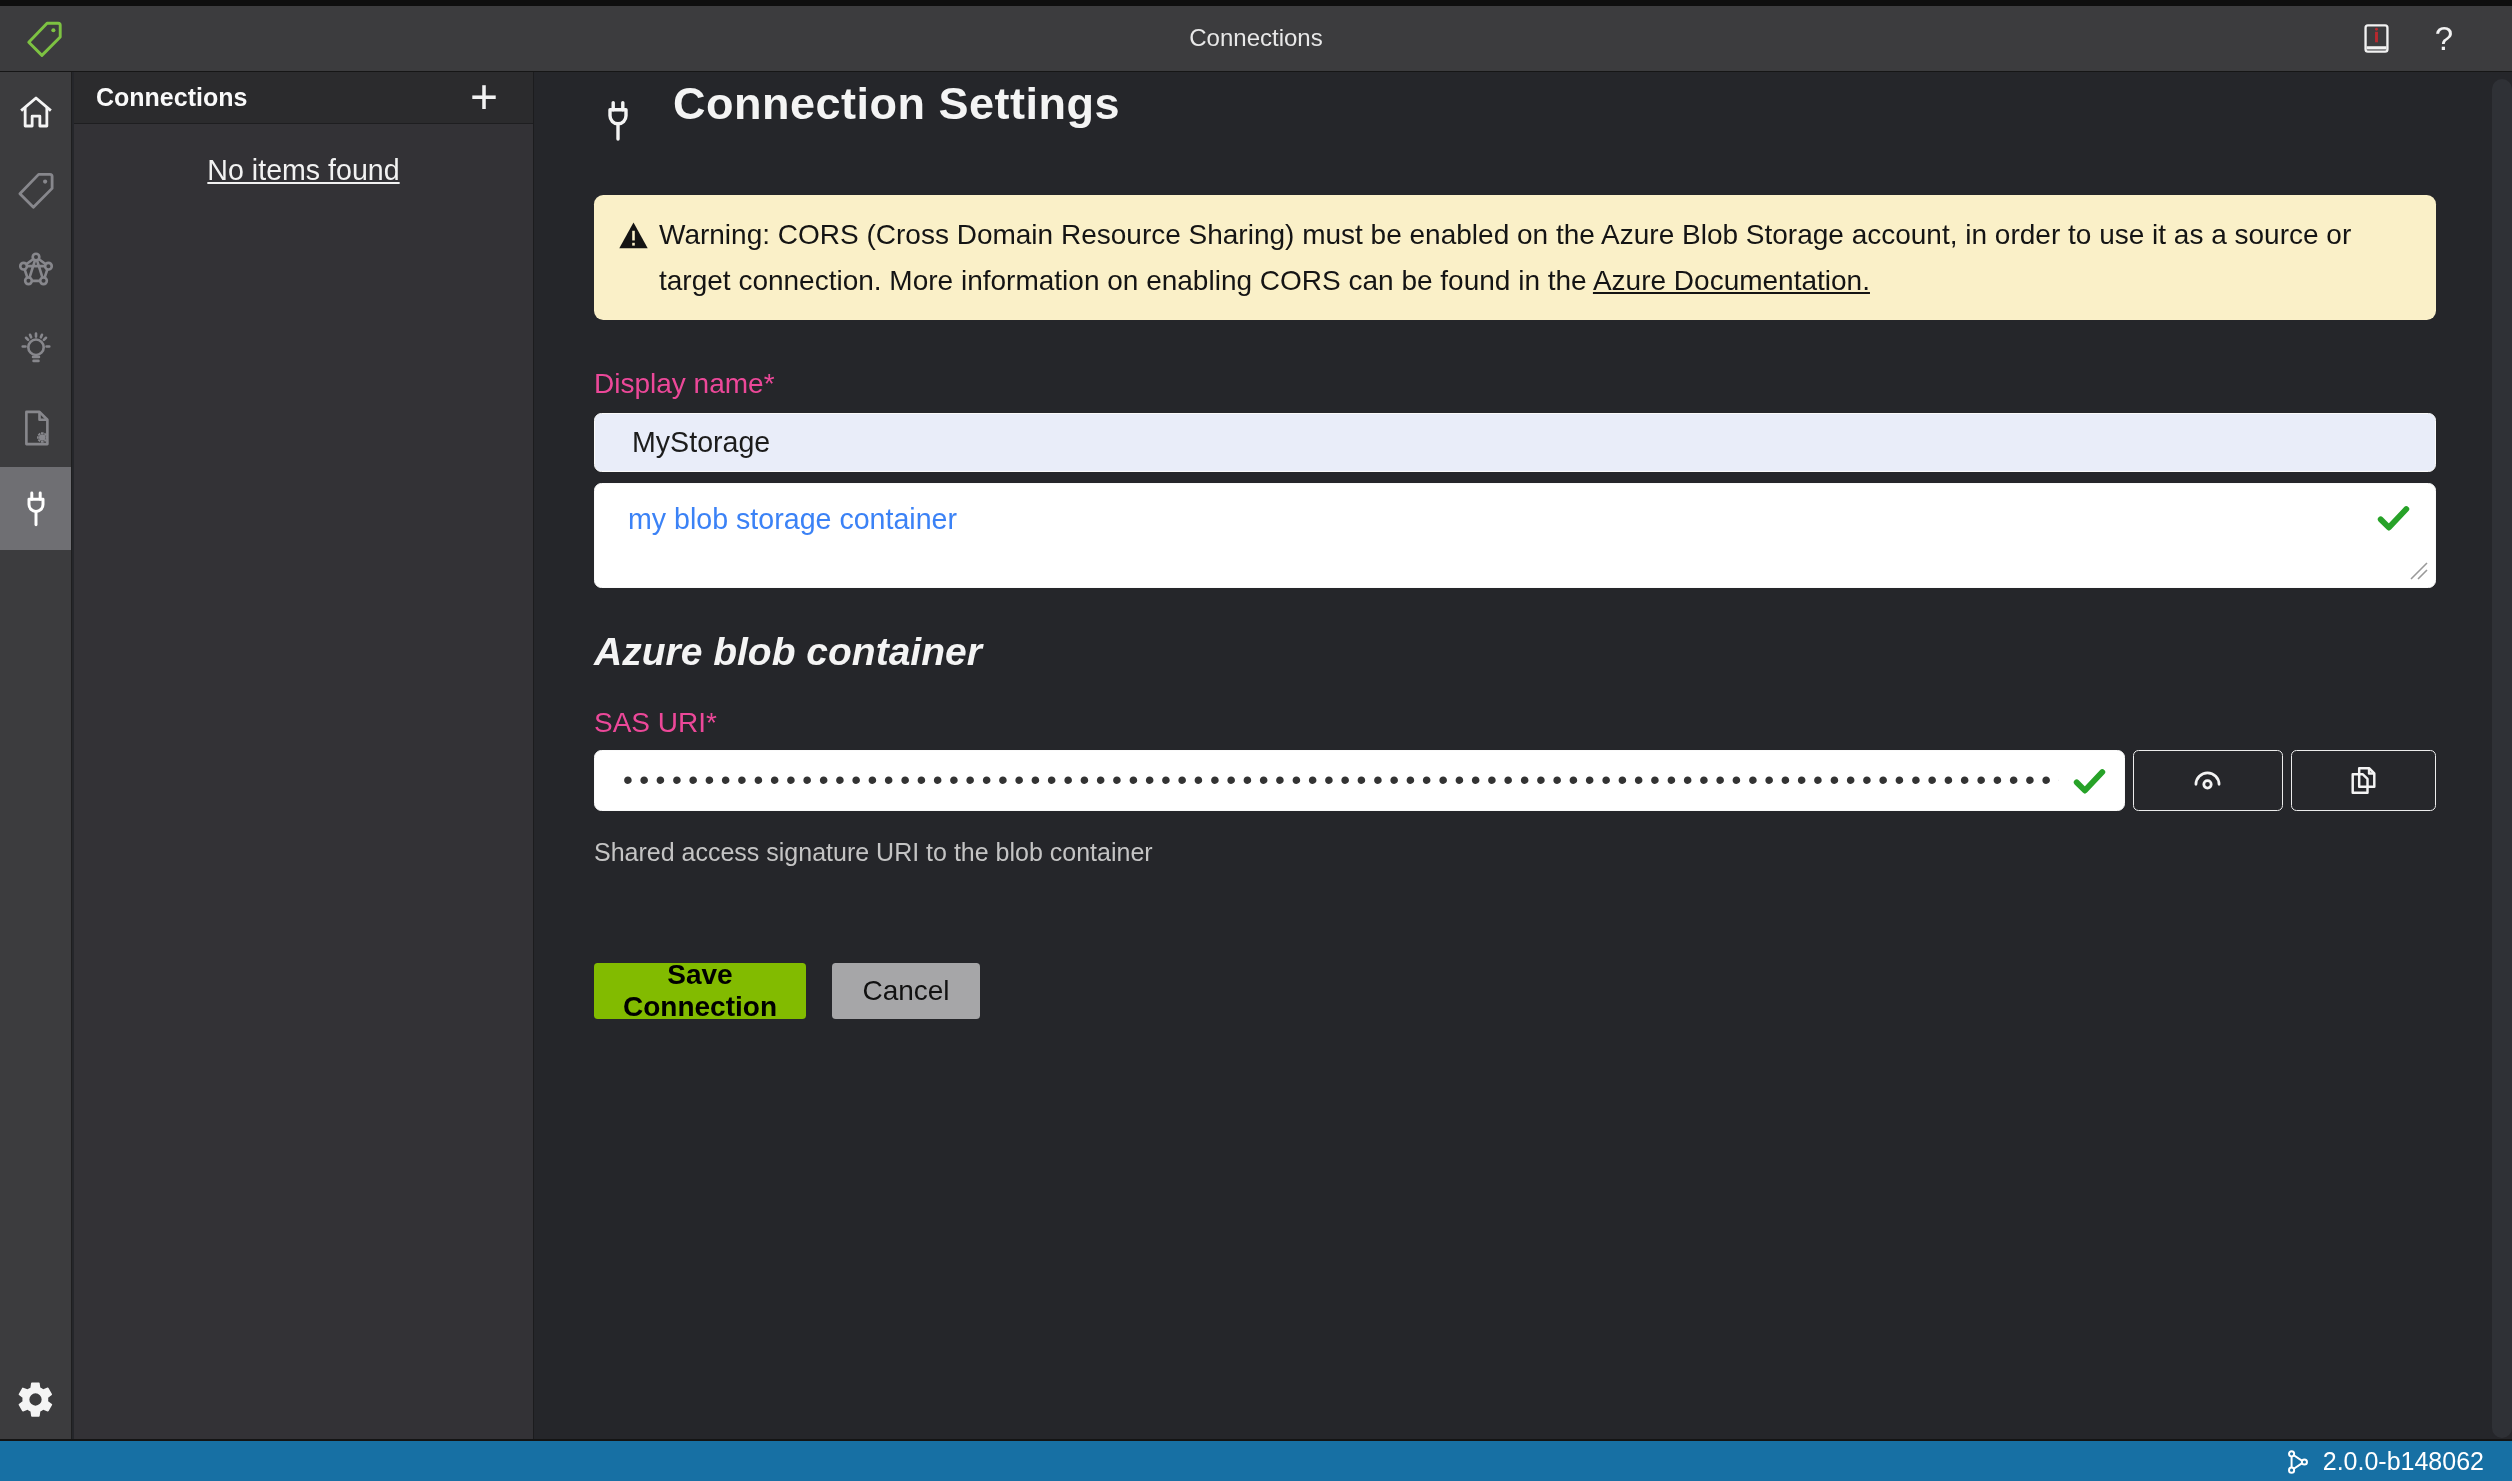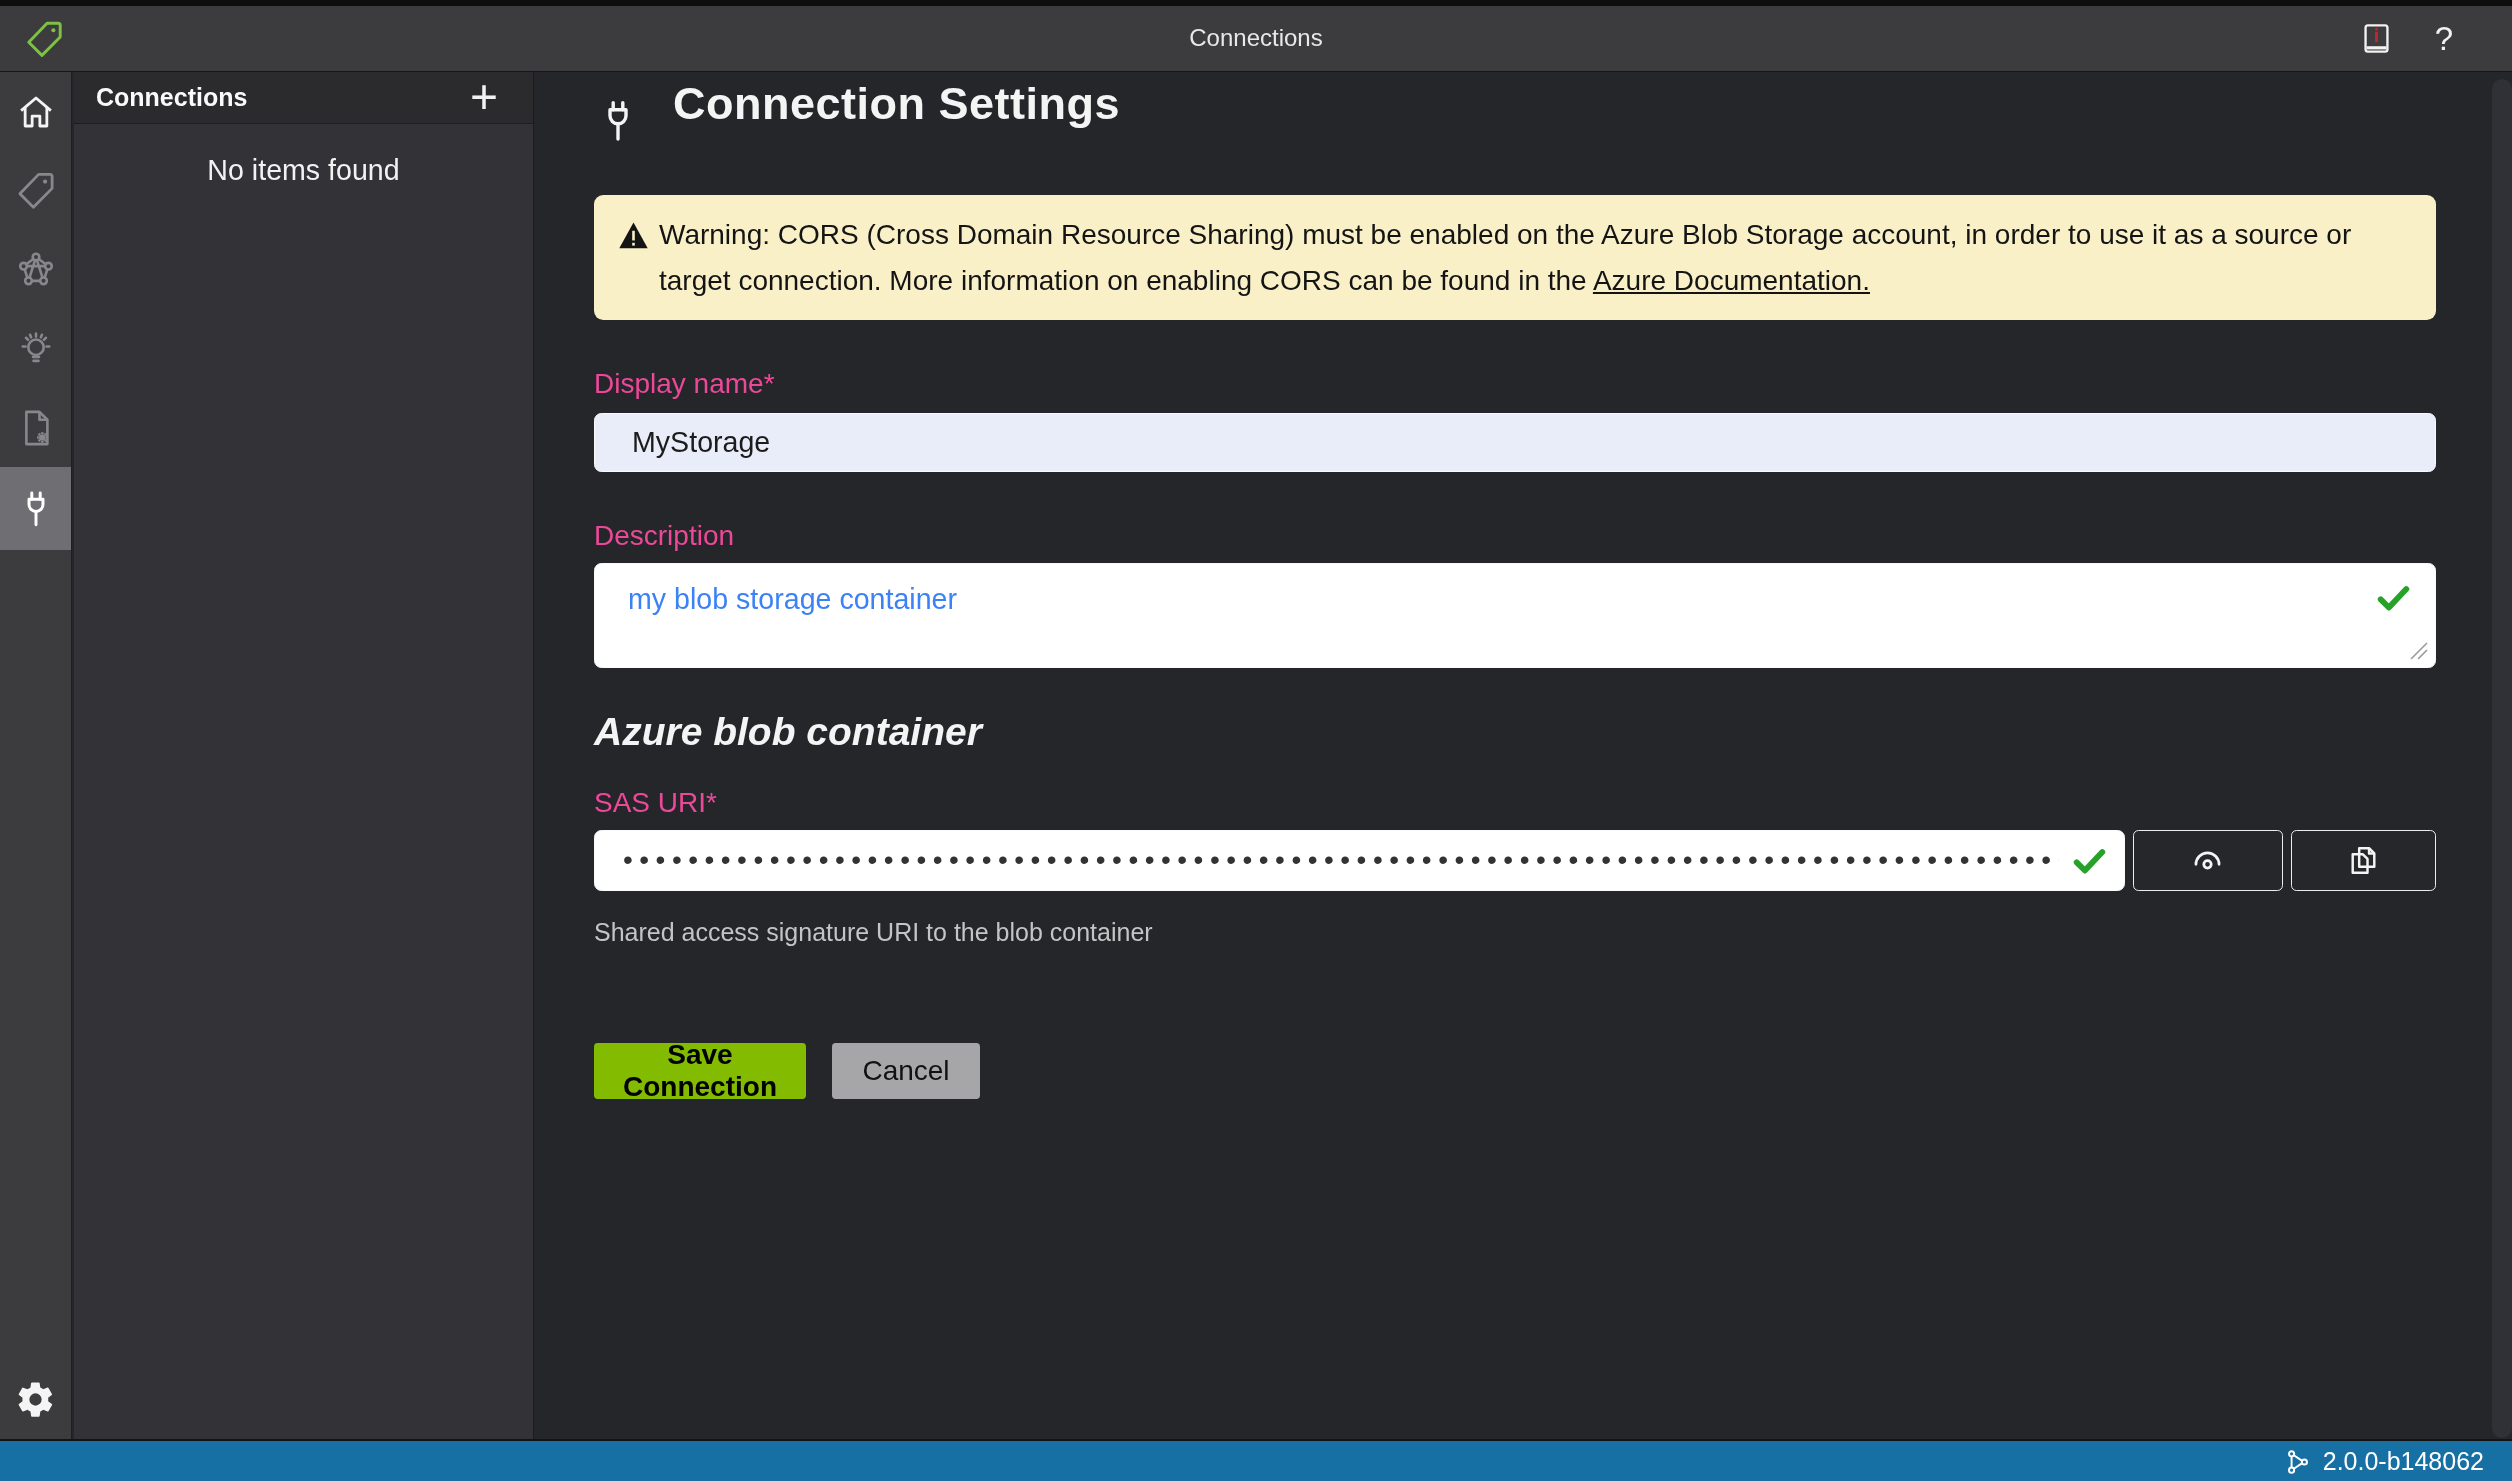--- a/index.html
+++ b/index.html
@@ -28,21 +28,21 @@
   .rail-spacer{flex:1;}
   .rail-bottom{height:79px;display:flex;align-items:center;justify-content:center;color:#F4F4F4;}
   .rail-bottom svg{width:41px;height:41px;}
   
   .panel{position:absolute;left:74px;top:72px;width:460px;height:1367px;background:#333236;
     border-right:1.8px solid #1C1C1E;}
   .panel-header{height:52px;background:#2B2B2D;border-bottom:1.8px solid #1E1E20;
     display:flex;align-items:center;justify-content:space-between;padding:0 35px 0 22px;}
   .panel-title{font-size:25px;font-weight:700;color:#FAFAFA;}
   .panel-add{font-size:48px;font-weight:100;color:#F2F2F2;line-height:0.8;cursor:default;}
-  .panel-empty{margin-top:29.5px;text-align:center;font-size:28.6px;color:#F2F2F2;}
+  .panel-empty{margin-top:29.5px;text-align:center;font-size:28.6px;color:#F2F2F2;text-decoration:underline;}
   
   .content{position:absolute;left:535px;top:72px;width:1977px;height:1367px;
     background:#25262A;padding:0 76px 0 59px;overflow:hidden;}
   .page-title-row{margin-top:22px;display:flex;align-items:flex-end;gap:31px;height:66px;}
   .page-title-plug{width:48px;height:63px;color:#F4F4F4;}
   .page-title{font-size:45px;font-weight:700;color:#F4F4F4;letter-spacing:0.5px;}
   .warning{margin-top:35px;width:1842px;background:#FAF0C8;border-radius:9.2px;
     padding:16.6px 28px 16.6px 65px;position:relative;color:#141414;font-size:28px;line-height:46px;}
   .warn-icon{position:absolute;left:24px;top:26px;width:31px;height:28.6px;}
   .warning a{color:#141414;text-decoration:underline;}
@@ -198,21 +198,20 @@
         <rect x="11" y="16.8" width="2" height="2.2" fill="#FAF0C8"></rect>
       </svg>
       <span>Warning: CORS (Cross Domain Resource Sharing) must be enabled on the Azure Blob Storage account, in order to use it as a source or target connection. More information on enabling CORS can be found in the </span><a href="#">Azure Documentation.</a>
     </div>
 
     <div class="field-label">Display name*</div>
     <div class="input-wrap">
       <input class="field lav" value="MyStorage" style="">
     </div>
 
-    <div class="field-label">Description</div>
     <div class="textarea-wrap">
       <textarea class="textarea" style="">my blob storage container</textarea>
       <svg class="check-icon check-desc" viewBox="0 0 24 24" fill="none" stroke="currentColor" stroke-width="3.4" stroke-linecap="round" stroke-linejoin="round">
         <path d="M4.5 12.5 l4.8 4.8 L19.5 6.5"></path>
       </svg>
       <svg class="resize-handle" viewBox="0 0 24 24" stroke="currentColor" stroke-width="1.6">
         <path d="M6 22 L22 6 M13 22 L22 13"></path>
       </svg>
     </div>
 

